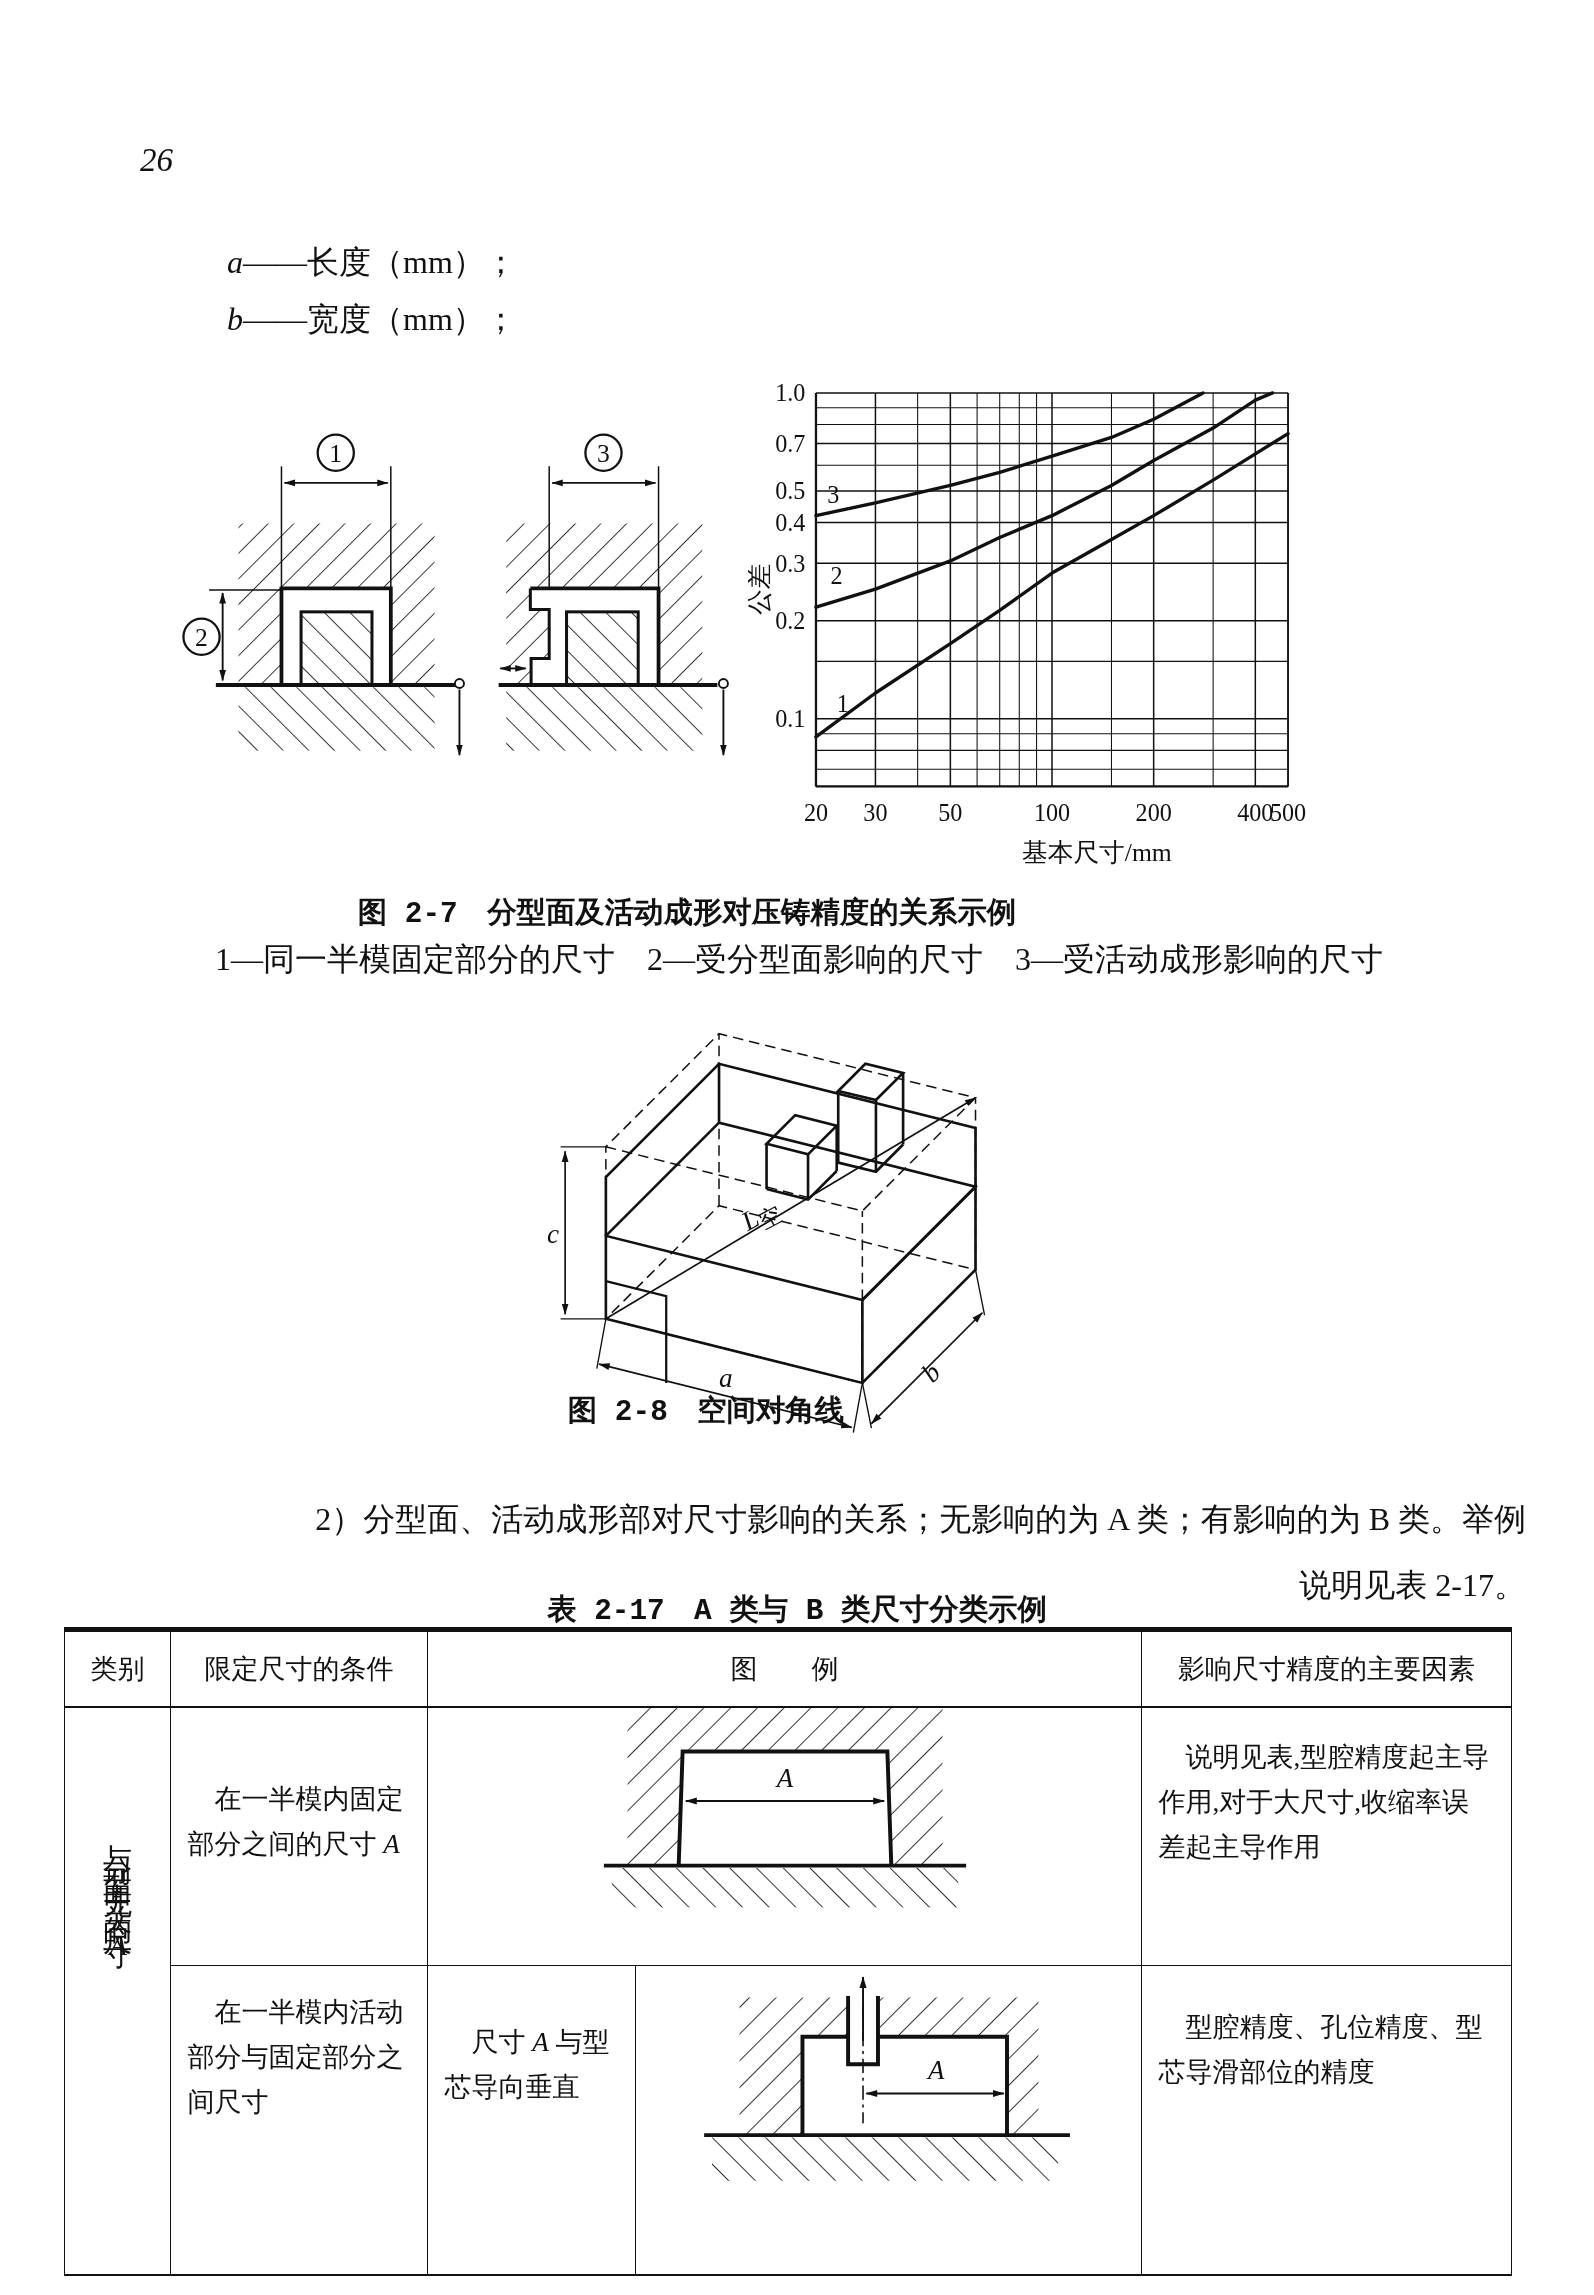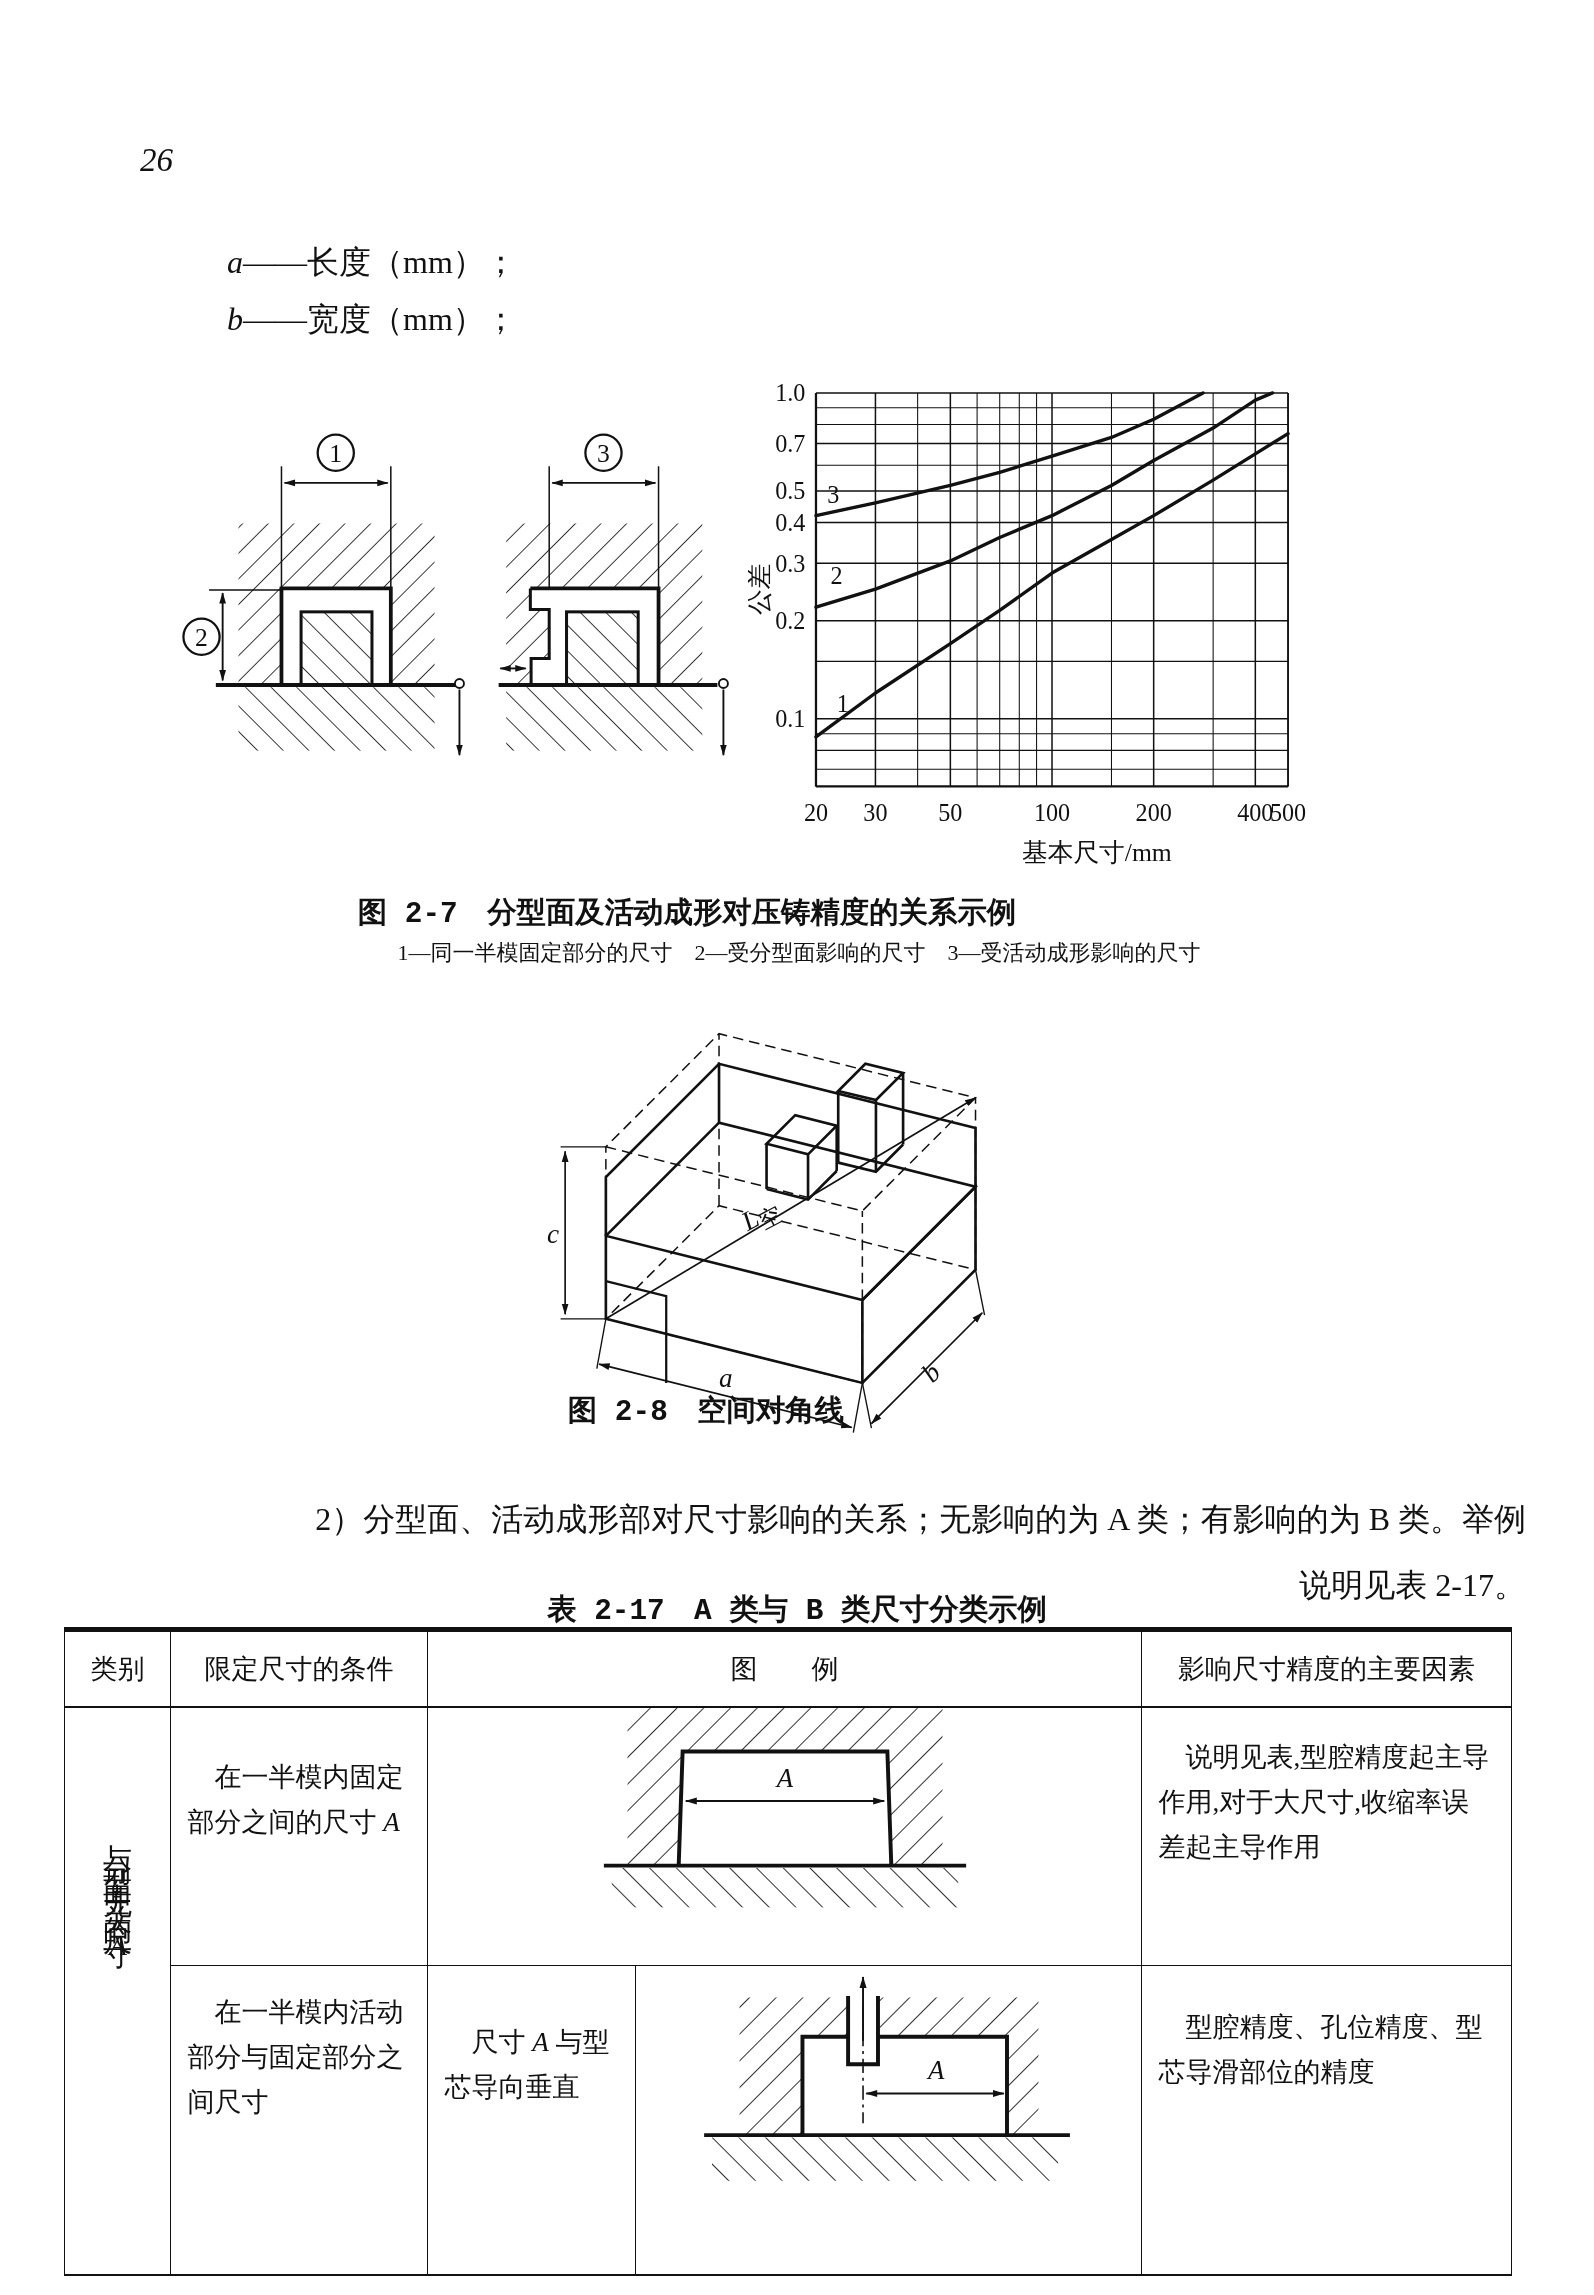--- a/index.html
+++ b/index.html
@@ -3,21 +3,21 @@
 <meta charset="utf-8">
 <style>
   html,body{margin:0;padding:0;background:#e8e8e8;}
   .page{position:relative;width:1595px;height:2295px;background:#ffffff;
         font-family:"Liberation Serif","DejaVu Serif",serif;color:#111;overflow:hidden;}
   .abs{position:absolute;}
   .it{font-style:italic;font-family:"Liberation Serif",serif;}
   .pageno{left:140px;top:142px;font-size:33px;font-style:italic;font-family:Liberation Serif, serif;}
   .defs{left:227px;top:234px;font-size:32px;line-height:57px;}
   .cap{font-weight:bold;font-size:29.4px;text-align:center;font-family:Liberation Mono, monospace;}
-  .legend{font-size:22px;text-align:center;}
+  .legend{font-size:32px;text-align:center;}
   .para{left:72px;top:1486px;width:1454px;font-size:32px;line-height:66px;text-align:right;}
   .para .indent{text-indent:68px;}
   .ttitle{left:227px;top:1590px;width:1140px;}
   table.t{border-collapse:collapse;table-layout:fixed;width:1446px;}
   table.t td,table.t th{border:1.5px solid #111;padding:0;vertical-align:top;
         font-size:27px;font-weight:normal;line-height:45px;}
   table.t{border-top:5.3px solid #111;border-bottom:2.3px solid #111;}
   tr.hd th{border-bottom:2.3px solid #111;text-align:center;vertical-align:middle;height:74px;margin-left:40px;}
   .cellpad{padding:21px 16.6px 0 16.6px;text-indent:27px;text-align:left;}
   .vert{writing-mode:vertical-rl;text-orientation:upright;margin:0 auto;
@@ -241,21 +241,21 @@
         <th>类别</th>
         <th>限定尺寸的条件</th>
         <th colspan="2">图　　例</th>
         <th>影响尺寸精度的主要因素</th>
       </tr>
       <tr style="height:253px">
         <td rowspan="2">
           <div class="vert"><span>与分型面无关的尺寸</span><span class="it">A</span></div>
         </td>
         <td>
-          <div class="cellpad" style="padding-top:47px"><span>在一半模内固定部分之间的尺寸 </span><span class="it">A</span></div>
+          <div class="cellpad" style="padding-top:69px"><span>在一半模内固定部分之间的尺寸 </span><span class="it">A</span></div>
         </td>
         <td colspan="2" class="figcell">
           <svg viewBox="0 0 480 260" width="378" height="205" style="margin:0 auto;font-size:36px">
             <defs>
               <pattern id="t1a" patternUnits="userSpaceOnUse" width="24" height="24" patternTransform="rotate(45)">
                 <line x1="0" y1="0" x2="0" y2="24" stroke="#111" stroke-width="2.2"></line>
               </pattern>
               <pattern id="t1b" patternUnits="userSpaceOnUse" width="24" height="24" patternTransform="rotate(-45)">
                 <line x1="0" y1="0" x2="0" y2="24" stroke="#111" stroke-width="2.2"></line>
               </pattern>

